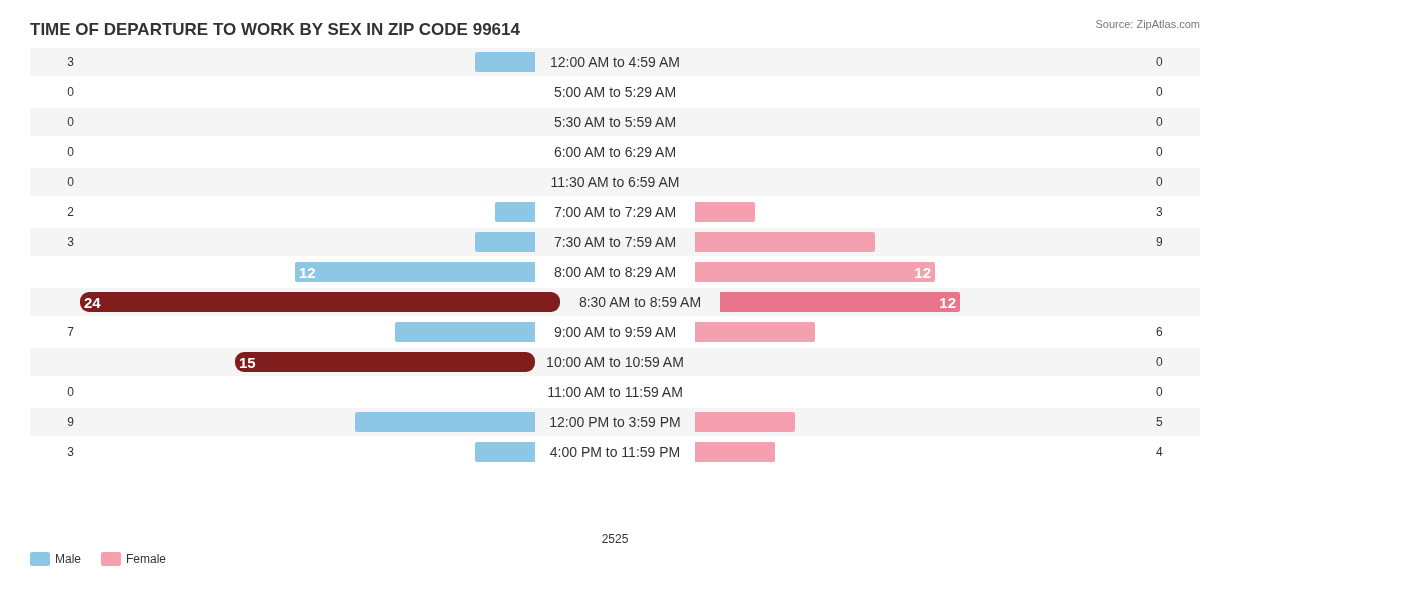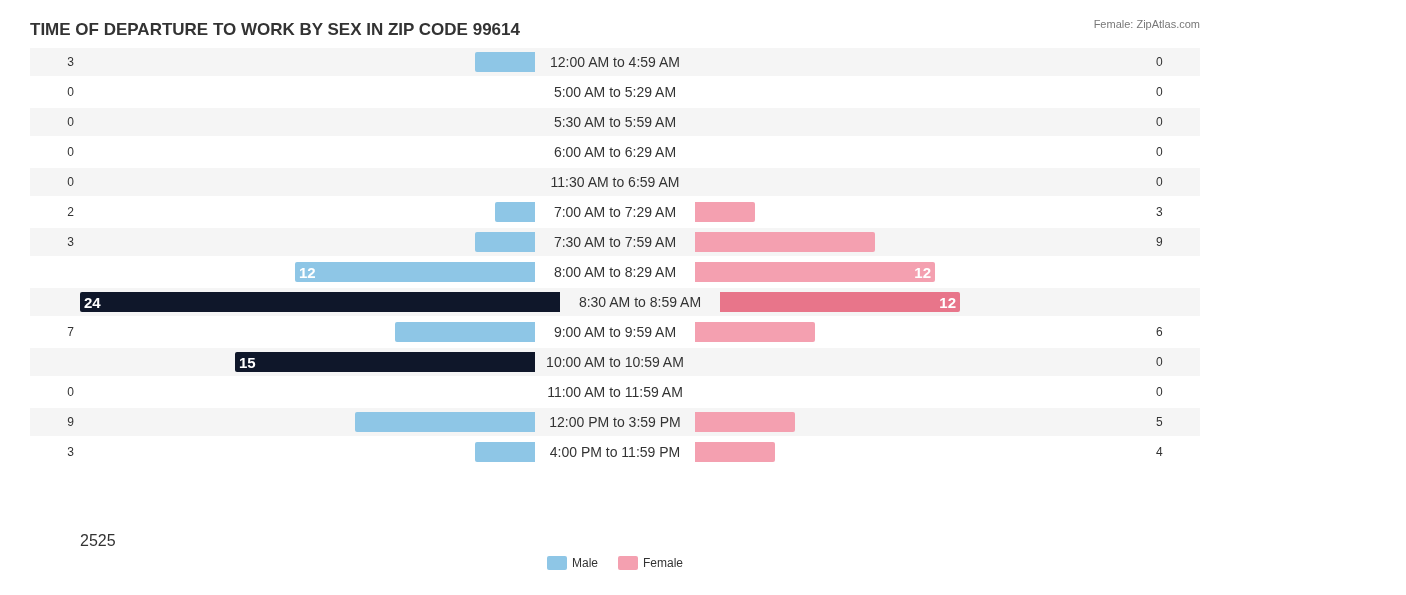--- a/index.html
+++ b/index.html
@@ -92,73 +92,73 @@
     }
     .female-bar {
       background: #f4a0b0;
       height: 20px;
       border-radius: 0 2px 2px 0;
       display: flex;
       align-items: center;
       justify-content: flex-end;
     }
     .male-bar.highlight {
-      background: #0f172a;
+      background: #7f1d1d;
+      border-radius: 9px;
     }
     .female-bar.highlight {
       background: #e8758a;
     }
     .right-value {
       width: 50px;
       text-align: left;
       font-size: 12px;
       color: #333;
       padding-left: 6px;
       flex-shrink: 0;
     }
     .value-inside {
       font-size: 15px;
       font-weight: bold;
       color: #fff;
       padding: 0 4px;
     }
     .legend {
       display: flex;
-      justify-content: center;
       align-items: center;
       gap: 20px;
       margin-top: 6px;
     }
     .legend-item {
       display: flex;
       align-items: center;
       gap: 5px;
       font-size: 12px;
       color: #333;
     }
     .legend-swatch {
       width: 20px;
       height: 14px;
       border-radius: 2px;
     }
     .bottom-labels {
       display: flex;
-      justify-content: flex-start;
-      font-size: 16px;
+      justify-content: center;
+      font-size: 12px;
       color: #333;
       margin-top: 4px;
       padding: 0 50px;
     }
   </style>
 </head>
 <body>
 
 <div class="chart-container">
   <div class="chart-title">TIME OF DEPARTURE TO WORK BY SEX IN ZIP CODE 99614</div>
-  <div class="source-label">Female: ZipAtlas.com</div>
+  <div class="source-label">Source: ZipAtlas.com</div>
 
   <div class="chart-area" id="chart-area">
   <div class="row">
       <div class="left-value">3</div>
       <div class="male-bar-container">
         <div class="male-bar" style="width:60px;">
           
         </div>
       </div>
       <div class="center-label">12:00 AM to 4:59 AM</div>

